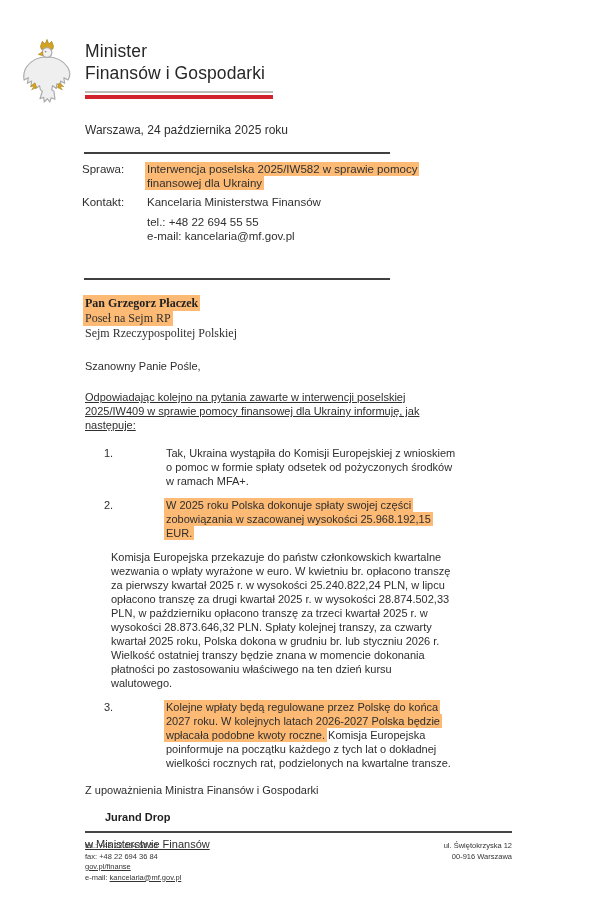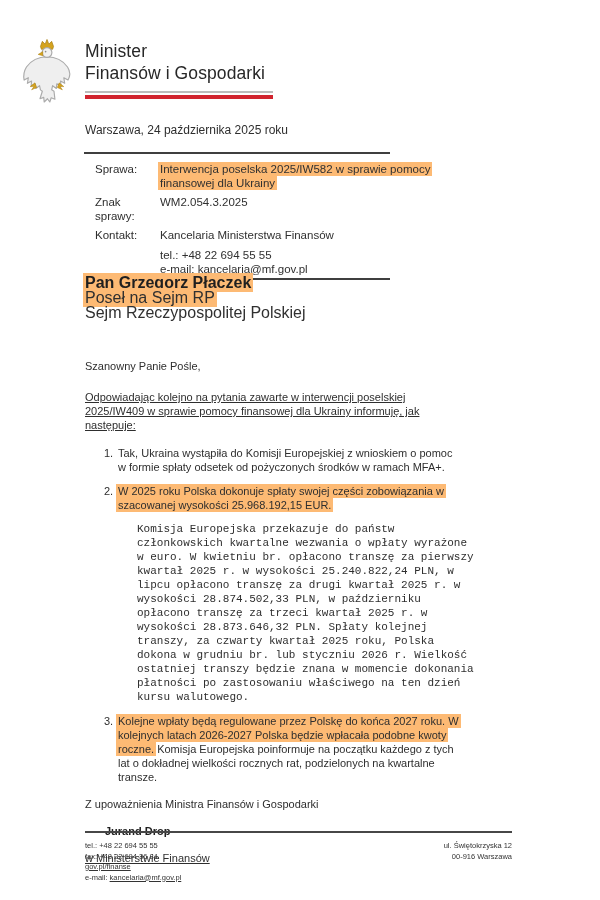--- a/index.html
+++ b/index.html
@@ -18,42 +18,42 @@
   .rule-gray{height:1.5px;background:#bcbcbc;}
   .rule-red{height:4.5px;background:#d1232e;margin-top:2px;}
   .dateline{position:absolute;left:85px;top:123px;font-size:12px;color:#2e2e2e;}
 
   
   .divider{position:absolute;left:84px;width:306px;height:2px;background:#3f3f3f;}
   .divider-1{top:152px;}
   .divider-2{top:278px;}
 
   
-  .meta{position:absolute;left:95px;top:162px;width:372px;font-size:11.5px;line-height:14px;}
+  .meta{position:absolute;left:82px;top:162px;width:372px;font-size:11.5px;line-height:14px;}
   .meta-row{display:grid;grid-template-columns:65px 1fr;margin-bottom:5px;}
   .meta-row .label{color:#2e2e2e;}
   .contact-extra{display:grid;grid-template-columns:65px 1fr;margin-top:6px;}
   .contact-extra .cell div{line-height:14px;}
 
   
   mark{background:#fdba74;color:inherit;padding:1px 2px;margin:-1px -2px;
        -webkit-box-decoration-break:clone;box-decoration-break:clone;}
 
   
-  .recipient{position:absolute;left:85px;top:275px;font-size:16px;line-height:15px;}
+  .recipient{position:absolute;left:85px;top:296px;font-size:12px;line-height:15px;font-family:Liberation Serif, serif;}
   .recipient .name{font-weight:bold;color:#1f1f1f;}
 
   
   .main{position:absolute;left:85px;top:359px;width:374px;font-size:11px;line-height:14px;color:#2e2e2e;}
   .salutation{margin-bottom:17px;}
   .intro{margin-bottom:14px;text-decoration:underline;}
   .list-item{display:flex;margin-bottom:10px;}
   .list-item .num{flex:0 0 14px;margin-left:19px;}
-  .list-item .item-text{flex:1;}
-  .sub-par{margin-left:52px;margin-bottom:10px;width:341px;font-family:Liberation Mono, monospace;}
+  .list-item .item-text{flex:1;margin-left:48px;}
+  .sub-par{margin-left:26px;margin-bottom:10px;width:341px;}
   .closing{margin-top:17px;}
   .auth{margin-top:13px;}
   .signer{margin-top:13px;margin-left:20px;}
   .signer-name{font-weight:bold;color:#1f1f1f;}
   .org{margin-top:13px;text-decoration:underline;}
 
   
   .footer{position:absolute;left:85px;top:831px;width:427px;border-top:2.5px solid #474747;padding-top:8px;
           display:flex;justify-content:space-between;font-size:7.5px;line-height:10.5px;color:#333;}
   .footer a{color:#333;text-decoration:underline;}
@@ -85,24 +85,20 @@
   </div>
 
   <div class="dateline">Warszawa, 24 października 2025 roku</div>
 
   <div class="divider divider-1"></div>
 
   <div class="meta">
     <div class="meta-row">
       <div class="label">Sprawa:</div>
       <div class="value"><mark>Interwencja poselska 2025/IW582 w sprawie pomocy finansowej dla Ukrainy</mark></div>
-    </div>
-    <div class="meta-row">
-      <div class="label">Znak sprawy:</div>
-      <div class="value">WM2.054.3.2025</div>
     </div>
     <div class="meta-row">
       <div class="label">Kontakt:</div>
       <div class="value">Kancelaria Ministerstwa Finansów</div>
     </div>
     <div class="contact-extra">
       <div></div>
       <div class="cell">
         <div>tel.: +48 22 694 55 55</div>
         <div>e-mail: kancelaria@mf.gov.pl</div>

